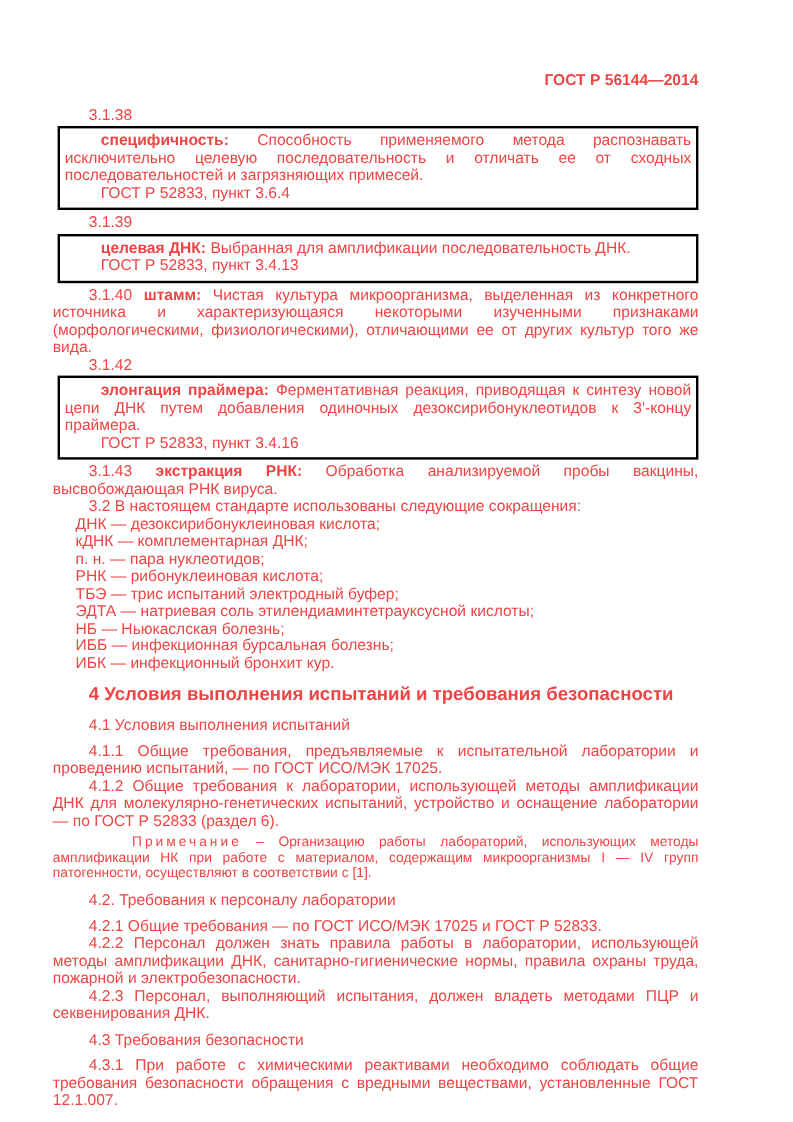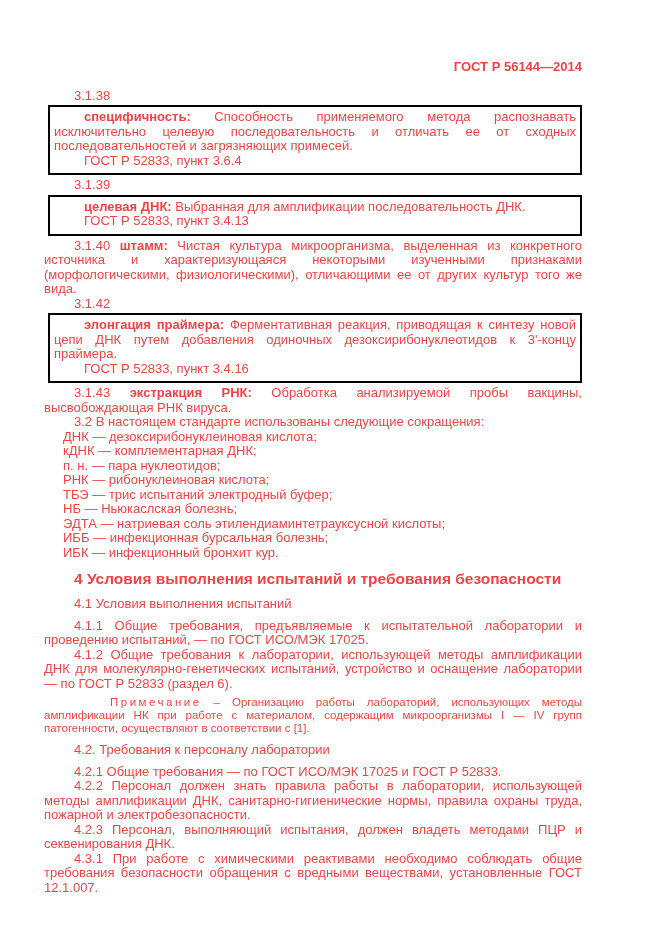--- a/index.html
+++ b/index.html
@@ -100,33 +100,34 @@
   </div>
 
   <p class="para"><span>3.1.43</span> <b>экстракция РНК:</b> <span>Обработка анализируемой пробы вакцины, высвобождающая РНК вируса.</span></p>
 
   <p class="intro">3.2 В настоящем стандарте использованы следующие сокращения:</p>
   <p class="abbr">ДНК — дезоксирибонуклеиновая кислота;</p>
   <p class="abbr">кДНК — комплементарная ДНК;</p>
   <p class="abbr">п. н. — пара нуклеотидов;</p>
   <p class="abbr">РНК — рибонуклеиновая кислота;</p>
   <p class="abbr">ТБЭ — трис испытаний электродный буфер;</p>
+  <p class="abbr">ЭДТА — натриевая соль этилендиаминтетрауксусной кислоты;</p>
   <p class="abbr">НБ — Ньюкаслская болезнь;</p>
-  <p class="abbr">ЭДТА — натриевая соль этилендиаминтетрауксусной кислоты;</p>
   <p class="abbr">ИББ — инфекционная бурсальная болезнь;</p>
   <p class="abbr">ИБК — инфекционный бронхит кур.</p>
 
   <div class="sec-h1">4 Условия выполнения испытаний и требования безопасности</div>
 
   <div class="sec-h2">4.1 Условия выполнения испытаний</div>
   <p class="para">4.1.1 Общие требования, предъявляемые к испытательной лаборатории и проведению испытаний, — по ГОСТ ИСО/МЭК 17025.</p>
   <p class="para">4.1.2 Общие требования к лаборатории, использующей методы амплификации ДНК для молекулярно-генетических испытаний, устройство и оснащение лаборатории — по ГОСТ Р 52833 (раздел 6).</p>
 
   <p class="note"><span class="notelabel">Примечание</span> <span>– Организацию работы лабораторий, использующих методы амплификации НК при работе с материалом, содержащим микроорганизмы I — IV групп патогенности, осуществляют в соответствии с [1].</span></p>
 
   <div class="sec-h2">4.2. Требования к персоналу лаборатории</div>
   <p class="para">4.2.1 Общие требования — по ГОСТ ИСО/МЭК 17025 и ГОСТ Р 52833.</p>
   <p class="para">4.2.2 Персонал должен знать правила работы в лаборатории, использующей методы амплификации ДНК, санитарно-гигиенические нормы, правила охраны труда, пожарной и электробезопасности.</p>
   <p class="para">4.2.3 Персонал, выполняющий испытания, должен владеть методами ПЦР и секвенирования ДНК.</p>
 
+  <div class="sec-h2">4.3 Требования безопасности</div>
   <p class="para">4.3.1 При работе с химическими реактивами необходимо соблюдать общие требования безопасности обращения с вредными веществами, установленные ГОСТ 12.1.007.</p>
 
 </div>
 
 </body></html>

